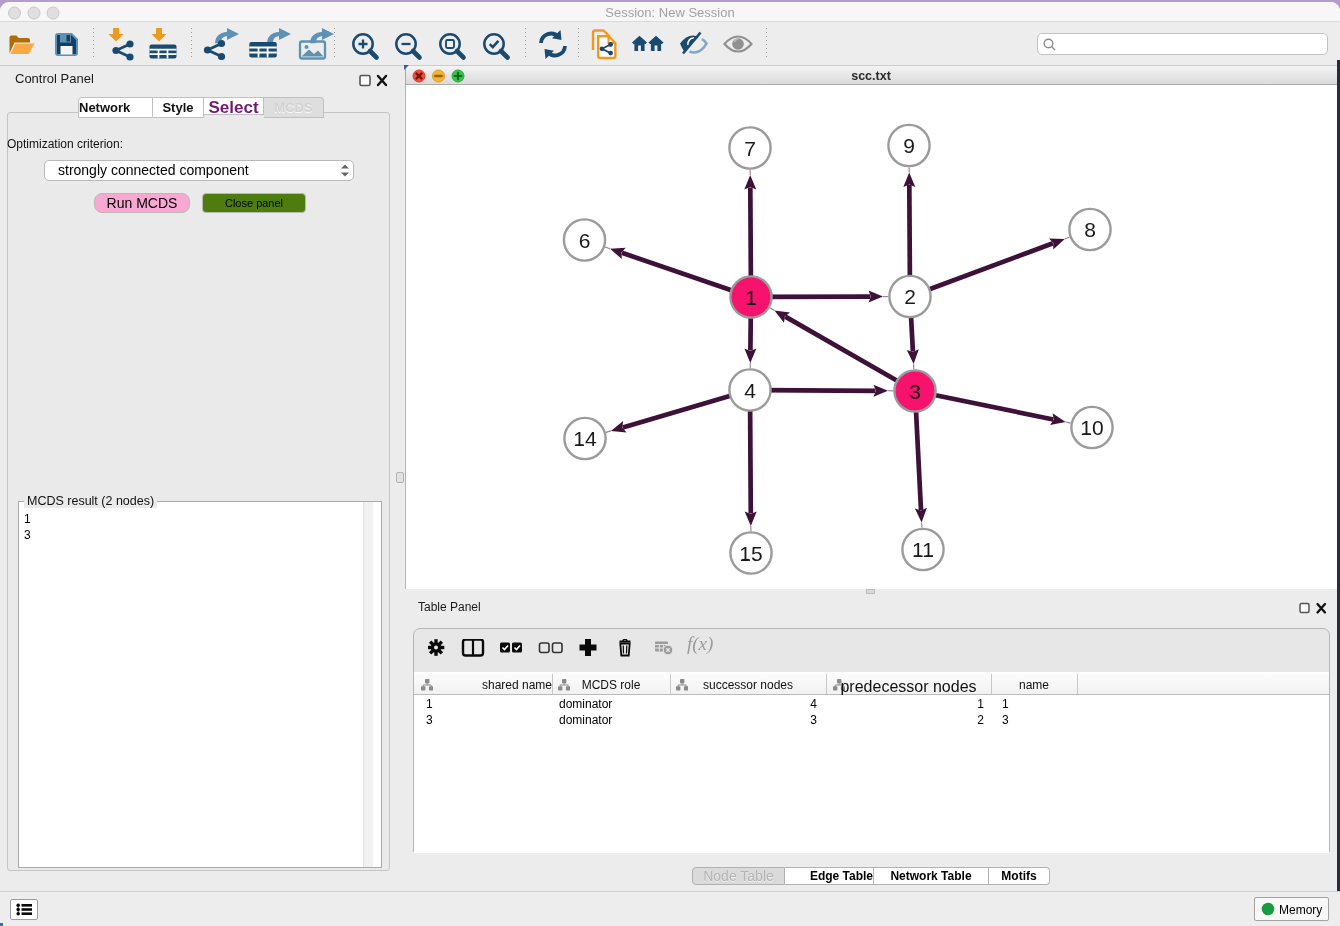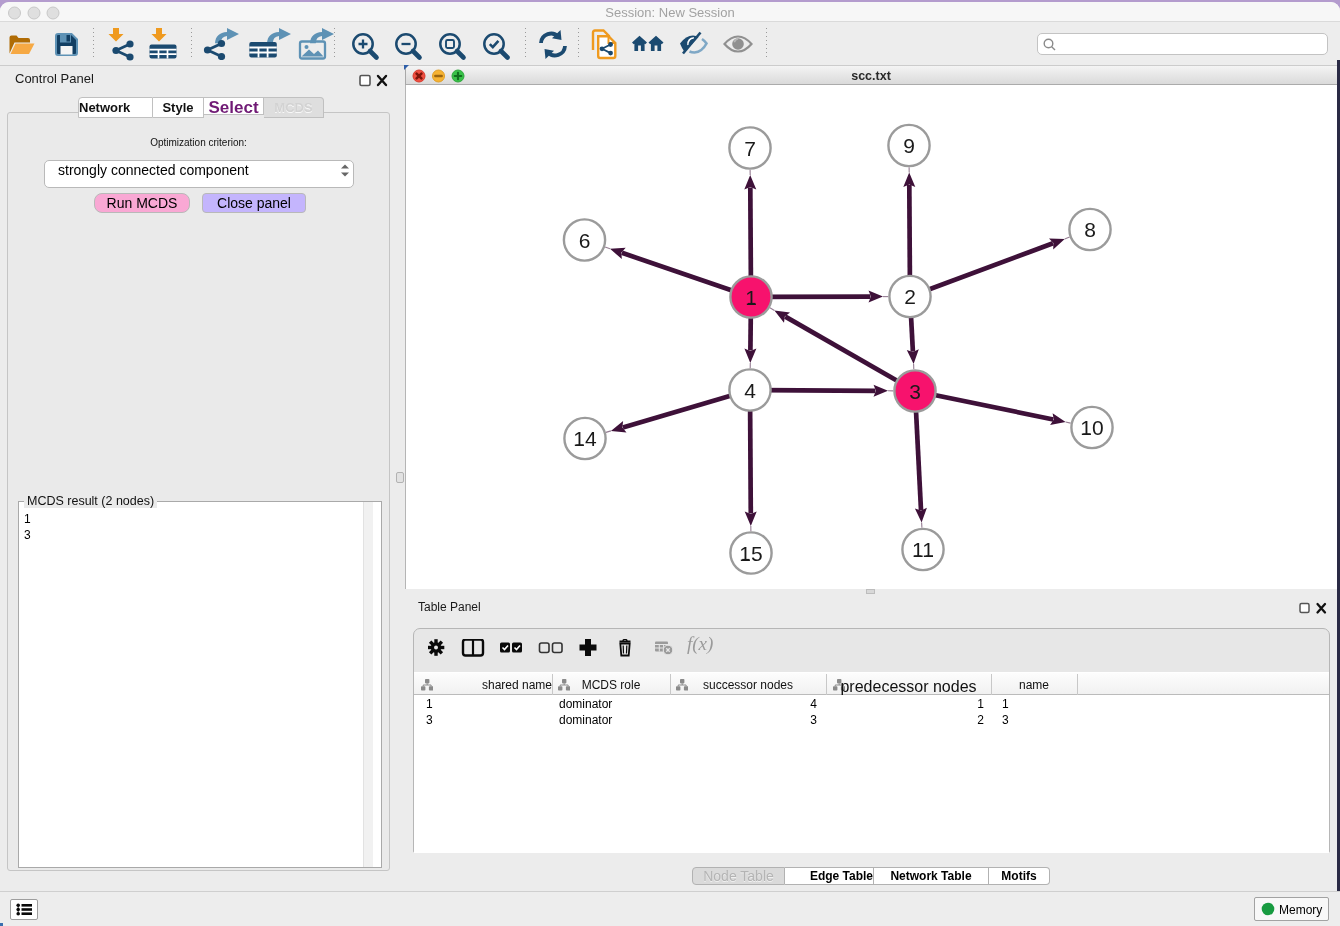--- a/index.html
+++ b/index.html
@@ -142,30 +142,30 @@
 <path d="M19 2 L27 11 M27 2 L19 11" stroke="#111" stroke-width="2.4" stroke-linecap="round"></path>
   </svg>
 
 <div class="abs" style="left:7px;top:112px;width:383px;height:759px;background:#EAEAEA;border:1px solid #C5C5C5;border-radius:3px"></div>
 
 <div class="abs" style="left:78px;top:97px;width:75px;height:21px;background:#fff;border:1px solid #C0C0C0;border-radius:4px 0 0 0;font-size:13px;font-weight:700;line-height:20px;color:#111">Network</div>
 <div class="abs" style="left:153px;top:97px;width:51px;height:21px;background:#fff;border:1px solid #C0C0C0;border-left:none;font-size:13px;font-weight:700;text-align:center;line-height:20px;color:#111">Style</div>
 <div class="abs" style="left:204px;top:97px;width:60px;height:18px;background:#fff;border:1px solid #C0C0C0;border-left:none;font-size:17px;font-weight:700;text-align:center;line-height:20px;color:#701a75">Select</div>
 <div class="abs" style="left:264px;top:97px;width:60px;height:21px;background:#DEDEDE;border:1px solid #C0C0C0;border-left:none;border-radius:0 4px 0 0;font-size:13px;font-weight:700;text-align:center;line-height:20px;color:#D2D2D2;text-shadow:0 1px 0 #F8F8F8">MCDS</div>
 
-<div class="abs" style="left:7px;top:137px;width:383px;text-align:center;font-size:10px;color:#111">Optimization criterion:</div>
-
-<div class="abs" style="left:44px;top:160px;width:310px;height:28px;background:#fff;border:1px solid #B9B9B9;border-radius:5px;font-size:14px;line-height:19px;color:#000;padding-left:13px">strongly connected component</div>
+<div class="abs" style="left:7px;top:137px;width:383px;text-align:left;font-size:12px;color:#111">Optimization criterion:</div>
+
+<div class="abs" style="left:44px;top:160px;width:310px;height:21px;background:#fff;border:1px solid #B9B9B9;border-radius:5px;font-size:14px;line-height:19px;color:#000;padding-left:13px">strongly connected component</div>
 <svg class="abs" style="left:339px;top:163px" width="12" height="15">
 <path d="M2 5.5 L6 1.5 L10 5.5 Z" fill="#666"></path>
     <path d="M2 9.5 L6 13.5 L10 9.5 Z" fill="#666"></path>
   </svg>
 
 <div class="abs" style="left:94px;top:193px;width:96px;height:20px;background:#f9a8d4;border:1px solid #B9B9B9;border-radius:8px;font-size:14px;text-align:center;line-height:18px;color:#000">Run MCDS</div>
-<div class="abs" style="left:202px;top:193px;width:104px;height:20px;background:#c4b5fd;border:1px solid #B9B9B9;border-radius:4px;font-size:14px;text-align:center;line-height:18px;color:#000">Close panel</div>
+<div class="abs" style="left:202px;top:193px;width:104px;height:20px;background:#4d7c0f;border:1px solid #B9B9B9;border-radius:4px;font-size:11px;text-align:center;line-height:18px;color:#000">Close panel</div>
 
 <div class="abs" style="left:18px;top:501px;width:364px;height:367px;background:#fff;border:1px solid #A9A9A9"></div>
 <div class="abs" style="left:363px;top:502px;width:10px;height:365px;background:#F1F1F1;border-left:1px solid #E2E2E2"></div>
 <div class="abs" style="left:24px;top:494px;font-size:12.5px;color:#111;background:#EAEAEA;padding:0 3px">MCDS result (2 nodes)</div>
 <div class="abs" style="left:24px;top:511px;font-size:12px;color:#000;line-height:16px">1<br>3</div>
 
 <div class="abs" style="left:396px;top:472px;width:8px;height:11px;background:#E2E2E2;border:1px solid #B2B2B2;border-radius:2px"></div>
 
 <div class="abs" style="left:405px;top:66px;width:932px;height:19px;background:linear-gradient(#F4F4F4,#DADADA);border-bottom:1px solid #ABABAB;border-left:1px solid #A8A8A8"></div>
 <svg class="abs" style="left:412px;top:69px" width="56" height="15">

